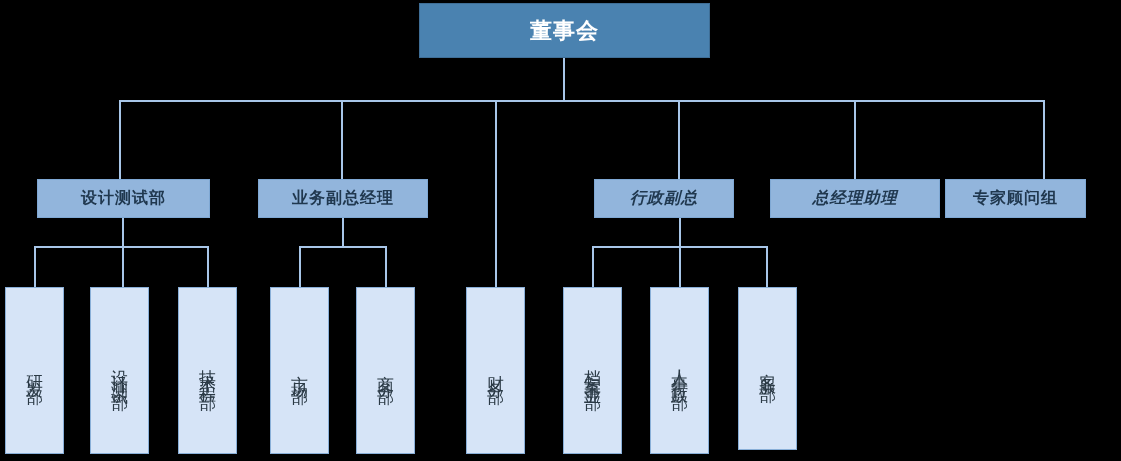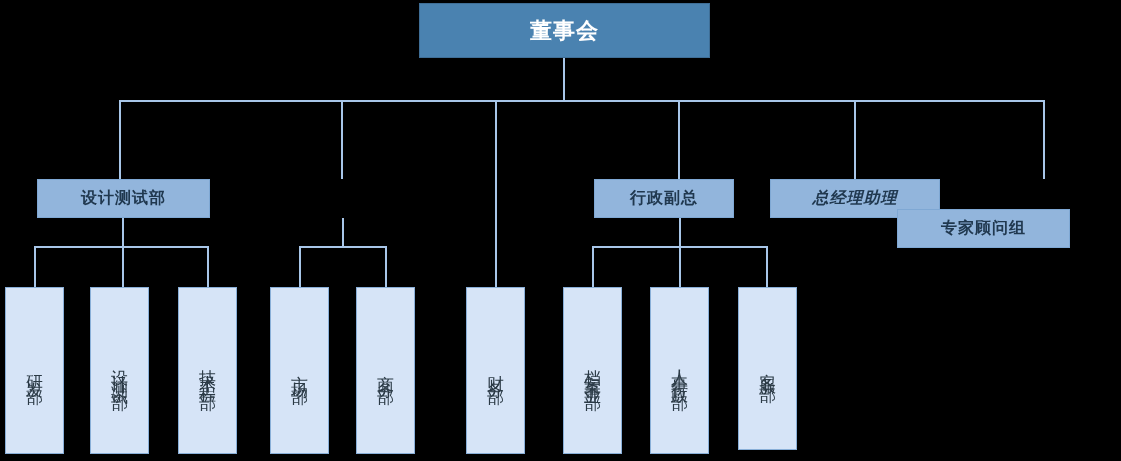--- a/index.html
+++ b/index.html
@@ -77,30 +77,33 @@
   <div class="conn v" style="left:678px; top:100px; width:2px; height:79px;"></div>
   <div class="conn v" style="left:854px; top:100px; width:2px; height:79px;"></div>
   <div class="conn v" style="left:1043px; top:100px; width:2px; height:79px;"></div>
 
   <div class="conn v" style="left:495px; top:100px; width:2px; height:187px;"></div>
 
   <div class="node lvl2" style="left:37px; top:179px; width:173px; height:39px;">
     <span>设计测试部</span>
   </div>
 
+  <div class="node lvl2" style="left:258px; top:179px; width:170px; height:39px;">
+    <span>业务副总经理</span>
+  </div>
 
-  <div class="node lvl2" style="left:594px; top:179px; width:140px; height:39px;">
+  <div class="node lvl2" style="left:594px; top:179px; width:140px; height:39px;font-style:italic;">
     <span>行政副总</span>
   </div>
 
   <div class="node lvl2" style="left:770px; top:179px; width:170px; height:39px;font-style:italic;">
     <span>总经理助理</span>
   </div>
 
-  <div class="node lvl2" style="left:897px; top:179px; width:173px; height:39px;margin-top:30px;">
+  <div class="node lvl2" style="left:945px; top:179px; width:141px; height:39px;">
     <span>专家顾问组</span>
   </div>
 
   <div class="conn v" style="left:122px; top:218px; width:2px; height:29px;"></div>
   <div class="conn h" style="left:34px; top:246px; width:175px; height:2px;"></div>
   <div class="conn v" style="left:34px; top:246px; width:2px; height:41px;"></div>
   <div class="conn v" style="left:122px; top:246px; width:2px; height:41px;"></div>
   <div class="conn v" style="left:207px; top:246px; width:2px; height:41px;"></div>
 
   <div class="conn v" style="left:342px; top:218px; width:2px; height:29px;"></div>

